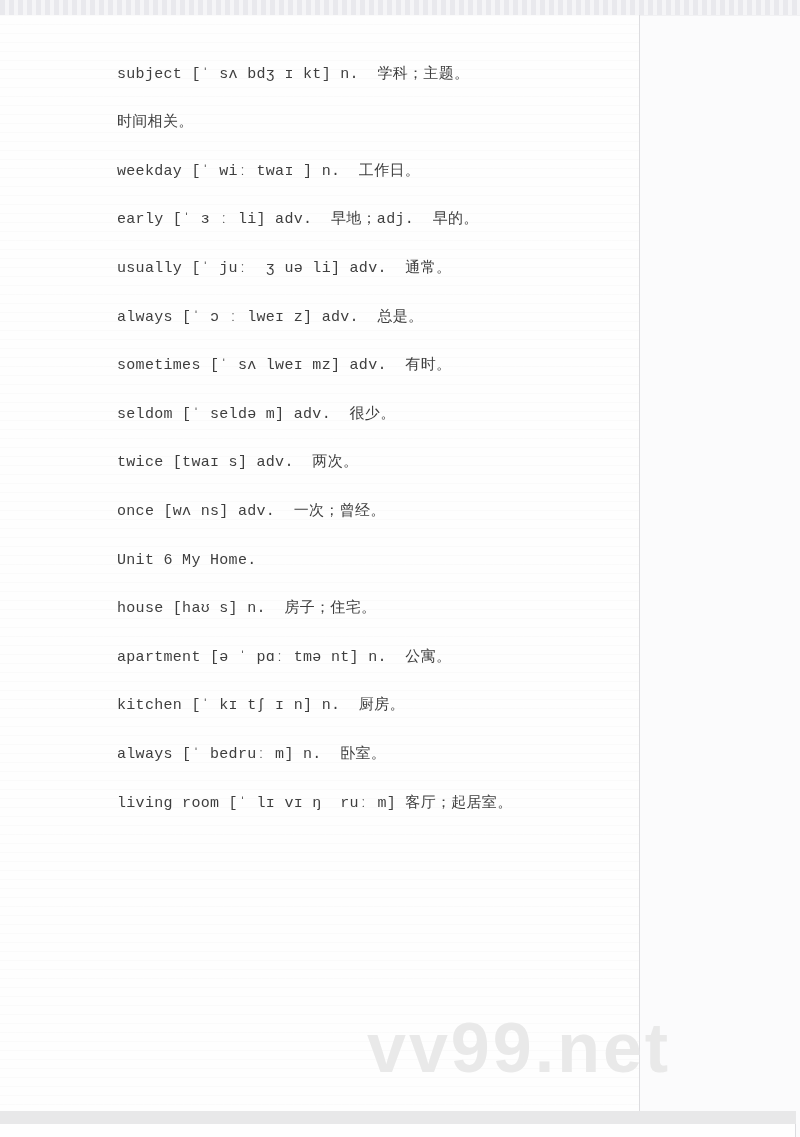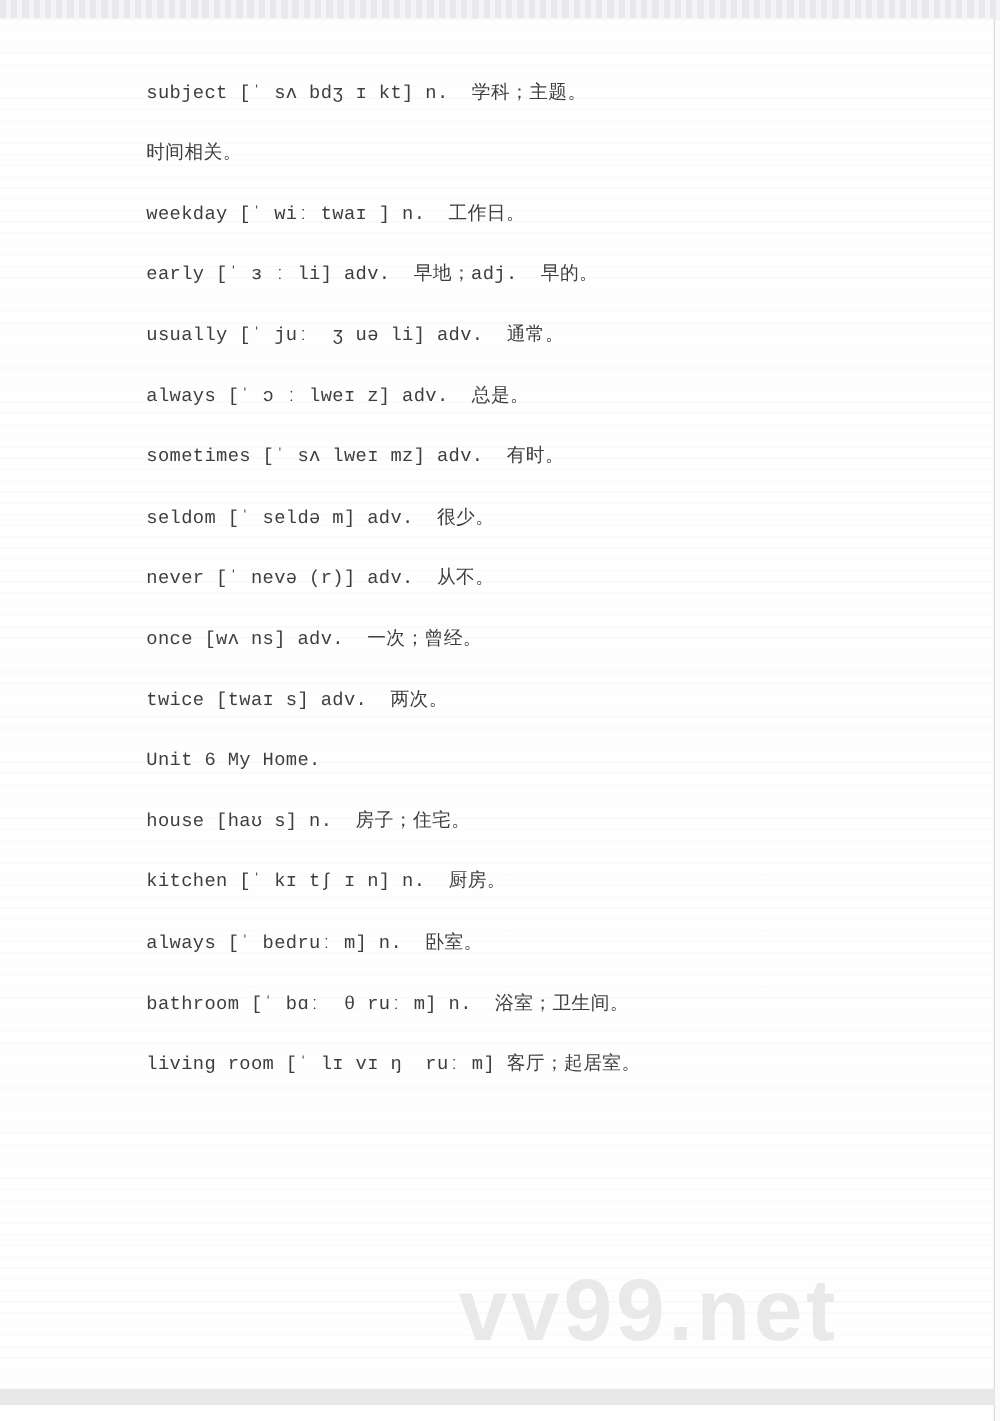--- a/index.html
+++ b/index.html
@@ -20,21 +20,21 @@
     top: 0; left: 0;
     width: 800px; height: 15px;
     background-color: #f5f5f7;
     background-image: repeating-linear-gradient(90deg, #e9e9ed 0px, #e9e9ed 5px, rgba(0,0,0,0) 5px, rgba(0,0,0,0) 9px);
     border-bottom: 1px solid #f1f1f3;
   }
   
   .page {
     position: absolute;
     top: 15px; left: 0;
-    width: 796px; height: 1096px;
+    width: 640px; height: 1096px;
     background-color: #fefefe;
     background-image: repeating-linear-gradient(180deg, rgba(0,0,0,0.014) 0px, rgba(0,0,0,0.014) 1px, rgba(0,0,0,0) 1px, rgba(0,0,0,0) 9px);
     border-right: 1px solid #dcdcdf;
     box-sizing: border-box;
   }
   .content {
     position: relative;
     padding-top: 35.7px;
     z-index: 1;
   }
@@ -85,27 +85,26 @@
 <div class="page">
   <div class="content">
     <div class="line">subject [ˈ sʌ bdʒ ɪ kt] n.  学科；主题。</div>
     <div class="line">时间相关。</div>
     <div class="line">weekday [ˈ wiː twaɪ ] n.  工作日。</div>
     <div class="line">early [ˈ ɜ ː li] adv.  早地；adj.  早的。</div>
     <div class="line">usually [ˈ juː  ʒ uə li] adv.  通常。</div>
     <div class="line">always [ˈ ɔ ː lweɪ z] adv.  总是。</div>
     <div class="line">sometimes [ˈ sʌ lweɪ mz] adv.  有时。</div>
     <div class="line">seldom [ˈ seldə m] adv.  很少。</div>
-    <div class="line">never [ˈ nevə (r)] adv.  从不。</div>
+    <div class="line">twice [twaɪ s] adv.  两次。</div>
     <div class="line">once [wʌ ns] adv.  一次；曾经。</div>
-    <div class="line">twice [twaɪ s] adv.  两次。</div>
     <div class="line">Unit 6 My Home.</div>
     <div class="line">house [haʊ s] n.  房子；住宅。</div>
+    <div class="line">apartment [ə ˈ pɑː tmə nt] n.  公寓。</div>
     <div class="line">kitchen [ˈ kɪ tʃ ɪ n] n.  厨房。</div>
     <div class="line">always [ˈ bedruː m] n.  卧室。</div>
-    <div class="line">bathroom [ˈ bɑː  θ ruː m] n.  浴室；卫生间。</div>
     <div class="line">living room [ˈ lɪ vɪ ŋ  ruː m] 客厅；起居室。</div>
   </div>
   <div class="watermark">vv99.net</div>
 </div>
 
 <div class="gap-bottom"></div>
 <div class="next-page"></div>
 
 </body></html>

